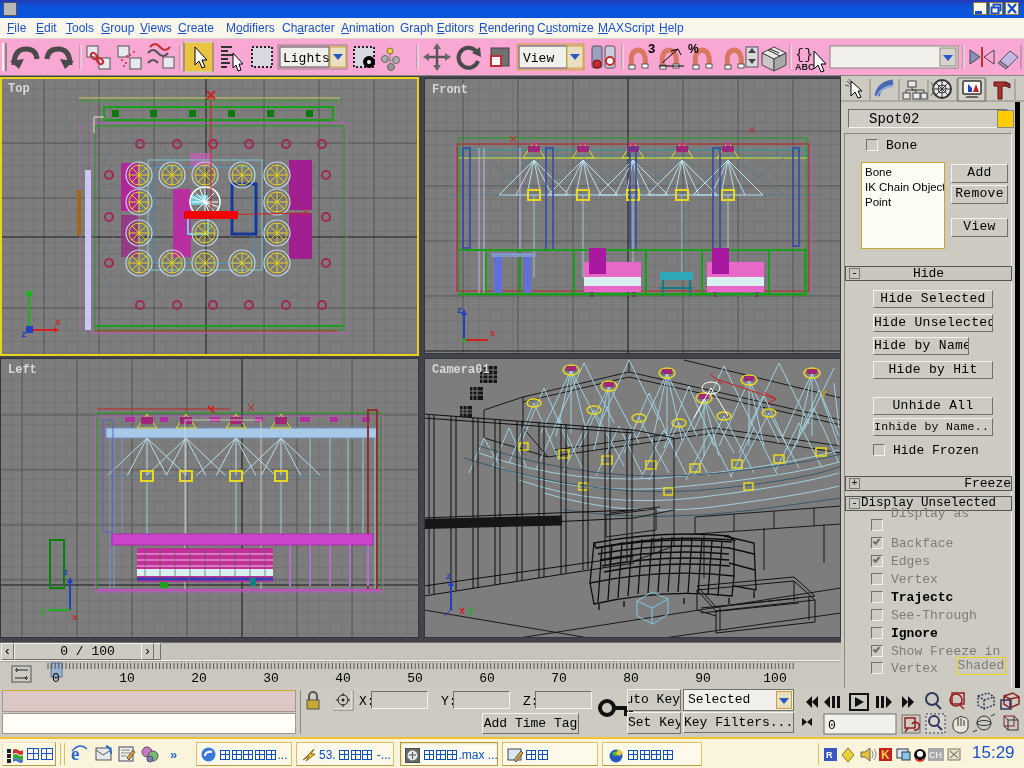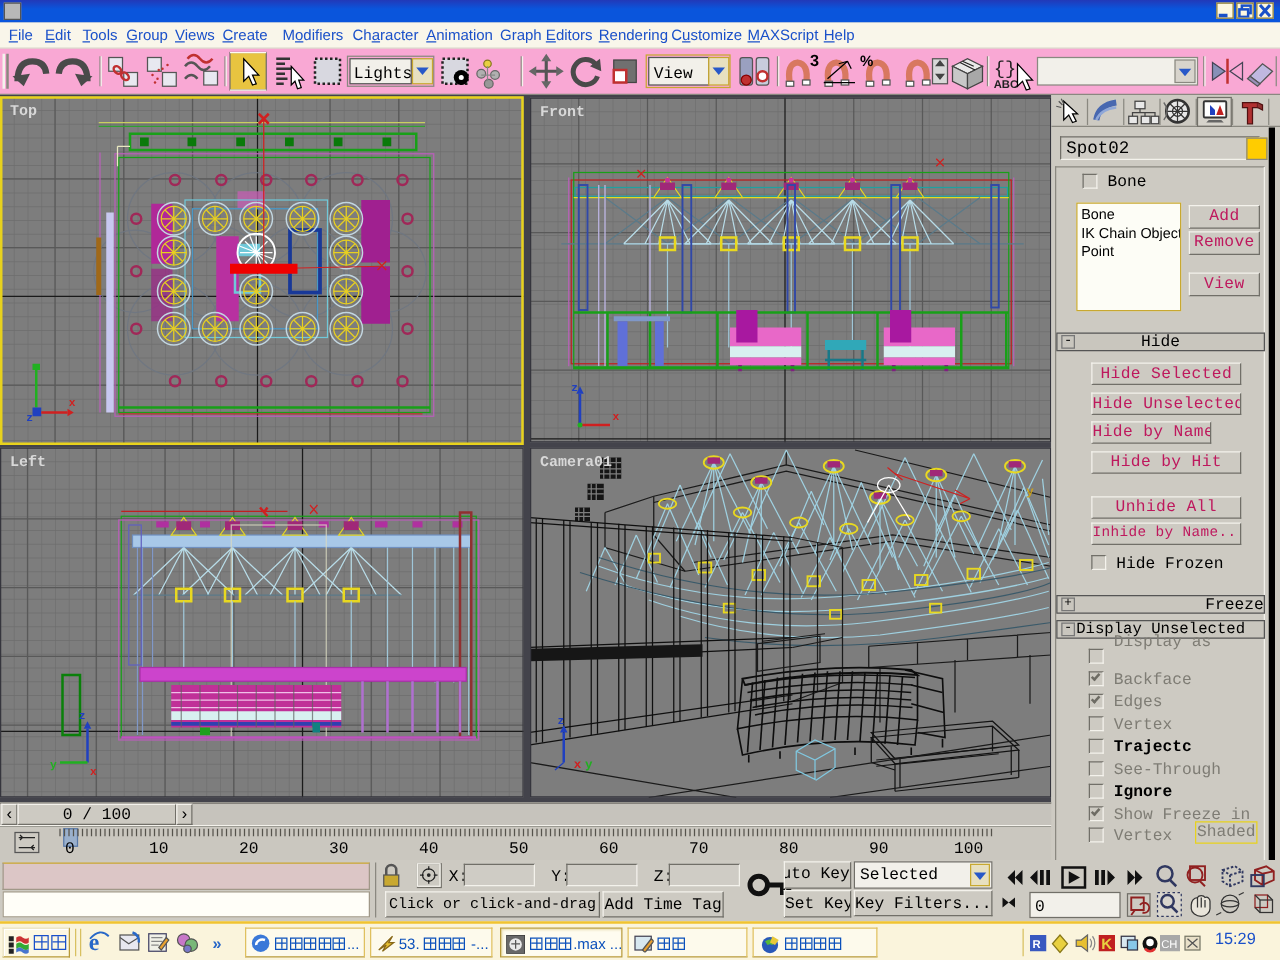--- a/index.html
+++ b/index.html
@@ -14,21 +14,21 @@
 #menubar{left:0;top:18px;width:1024px;height:21px;background:#f9f6ea;border-bottom:1px solid #d8d5c8;color:#1a50c9;font-size:12px}
 #menubar span{position:absolute;top:3px}
 #menubar u{text-decoration:underline}
 
 #toolbar{left:0;top:39px;width:1024px;height:37px;background:#f9a8d4;border-bottom:1px solid #8a8880}
 
 #vzone{left:0;top:76px;width:841px;height:566px;background:#43434b}
 .vplabel{color:#dcdcdc;font-family:"Liberation Mono",monospace;font-size:12px;font-weight:bold}
 
 #cpanel{left:841px;top:76px;width:183px;height:566px;background:#cdcac2}
-.btn{position:absolute;background:#cdcac2;border-top:1.5px solid #f4f2ec;border-left:1.5px solid #f4f2ec;border-right:1.5px solid #716f68;border-bottom:1.5px solid #716f68;font-family:"Liberation Mono",monospace;font-size:13px;letter-spacing:0.3px;color:#be185d;text-align:center;overflow:hidden;white-space:nowrap;line-height:16px}
+.btn{position:absolute;background:#cdcac2;border-top:1.5px solid #f4f2ec;border-left:1.5px solid #f4f2ec;border-right:1.5px solid #716f68;border-bottom:1.5px solid #716f68;font-family:"Liberation Mono",monospace;font-size:13px;letter-spacing:0.3px;color:#000000;text-align:center;overflow:hidden;white-space:nowrap;line-height:16px}
 .cb{position:absolute;width:12px;height:12px;background:#cdcac2;border-top:1.5px solid #716f68;border-left:1.5px solid #716f68;border-right:1.5px solid #f4f2ec;border-bottom:1.5px solid #f4f2ec}
 .cblab{position:absolute;font-family:"Liberation Mono",monospace;font-size:13px;color:#000;white-space:nowrap}
 .gray{color:#7e7c74}
 
 #timerow{left:0;top:642px;width:841px;height:19px;background:#cdcac2}
 #rulerrow{left:0;top:661px;width:841px;height:27px;background:#cdcac2}
 #statusbar{left:0;top:688px;width:1024px;height:49px;background:#cdcac2}
 
 #taskbar{left:0;top:737px;width:1024px;height:31px;background:#faf4dc;border-top:2px solid #f1c330}
 .tbtn{position:absolute;top:3px;height:24px;background:#fdfaec;border:1px solid #dfc05e;border-bottom-color:#b89a3a;color:#0b50bb;font-size:12px;line-height:22px;overflow:hidden;white-space:nowrap}
@@ -891,21 +891,21 @@
       <path d="M90 6 A11 11 0 0 1 90 20" fill="none" stroke="#666"></path>
 
       <rect x="122" y="5" width="18" height="13" rx="1" fill="#fff" stroke="#333" stroke-width="1.5"></rect>
       <path d="M127 16 L127 8 L131 12 L131 16 Z" fill="#2040c0"></path>
       <path d="M132 16 L135 8 L138 16 Z" fill="#c02020"></path>
       <path d="M126 20 L136 20 L138 22 L124 22 Z" fill="#666"></path>
 
       <path d="M153 6 L165 6 L165 10 L161 10 L161 23 L157 23 L157 10 L153 10 Z" fill="#b03030" stroke="#501010"></path>
       <path d="M165 6 L169 8 L169 12 L165 10" fill="#903030" stroke="#501010"></path>
     </svg>
-    <div class="abs" style="left:7px;top:33px;width:160px;height:19px;background:#cfccc5;border:1px solid #716f68;border-bottom-color:#f4f2ec;border-right-color:#f4f2ec;font-family:'Liberation Mono',monospace;font-size:14px;line-height:18px;padding-left:4px">Spot02</div>
+    <div class="abs" style="left:7px;top:33px;width:160px;height:19px;background:#cfccc5;border:1px solid #716f68;border-bottom-color:#f4f2ec;border-right-color:#f4f2ec;font-family:'Liberation Mono',monospace;font-size:14px;line-height:18px;padding-left:20px">Spot02</div>
     <div class="abs" style="left:156px;top:34px;width:17px;height:18px;background:#ffcc00;border:1px solid #8a8880"></div>
     <div class="abs" style="left:3px;top:57px;width:168px;height:555px;border:1px solid #8a8880;border-right-color:#f4f2ec;border-bottom:none"></div>
     <div class="abs" style="left:174px;top:26px;width:5px;height:586px;background:#000"></div>
     <div class="cb" style="left:25px;top:63px"></div>
     <div class="cblab" style="left:45px;top:62px">Bone</div>
     <div class="abs" style="left:20px;top:86px;width:84px;height:87px;background:#fdfdf6;border:1px solid #c8a830;font-family:'Liberation Sans',sans-serif;font-size:11.5px;line-height:15px;padding:2px 0 0 3px;color:#000;white-space:nowrap;overflow:hidden">Bone<br>IK Chain Object<br>Point</div>
     <div class="btn" style="left:110px;top:88px;width:57px;height:19px">Add</div>
     <div class="btn" style="left:110px;top:109px;width:57px;height:19px">Remove</div>
     <div class="btn" style="left:110px;top:142px;width:57px;height:19px">View</div>
 
@@ -947,21 +947,21 @@
         <span class="tick"></span>
       </div>
       <div class="cblab gray" style="left:50px;top:568px">Show Freeze in</div>
     <div class="cb" style="left:30px;top:586px"></div>
       <div class="cblab gray" style="left:50px;top:585px">Vertex</div>
     <div class="abs" style="left:115px;top:581px;width:50px;height:18px;background:#cdcac2;border:1px solid #e8d21d;color:#7e7c74;font-family:'Liberation Mono',monospace;font-size:13px;line-height:16px;text-align:center">Shaded</div>
   </div>
   <div class="abs" id="timerow">
     <div class="abs" style="left:0;top:0;width:841px;height:19px;border-top:1px solid #716f68;border-bottom:1px solid #f4f2ec;background:#c6c3bc"></div>
     <div class="sbtn" style="left:1px;top:1px;width:13px;height:17px;line-height:15px">‹</div>
-    <div class="sbtn" style="left:14px;top:1px;width:127px;height:17px;line-height:16px;font-size:13px">0 / 100</div>
+    <div class="sbtn" style="left:14px;top:1px;width:147px;height:17px;line-height:16px;font-size:13px">0 / 100</div>
     <div class="sbtn" style="left:141px;top:1px;width:13px;height:17px;line-height:15px">›</div>
   </div>
   <div class="abs" id="rulerrow">
     <svg width="841" height="27">
       <rect width="841" height="27" fill="#cac7bf"></rect>
       <line x1="0" y1="0" x2="841" y2="0" stroke="#8a8880"></line>
       <rect x="12" y="5" width="19" height="16" fill="#cdcac2" stroke="#555"></rect>
       <path d="M15 9 L28 9 M15 17 L28 17 M18 9 L16 7 M18 9 L16 11 M25 17 L27 15 M25 17 L27 19" stroke="#222" fill="none"></path>
       <rect x="51" y="2" width="11" height="14" fill="#9ab0cc" stroke="#5878a8"></rect>
       <g stroke="#55534c">
@@ -998,21 +998,20 @@
     <div class="abs mono" style="left:359px;top:6px;font-size:13px">X:</div>
     <div class="fld" style="left:371px;top:3px;width:57px;height:18px"></div>
     <div class="abs mono" style="left:441px;top:6px;font-size:13px">Y:</div>
     <div class="fld" style="left:453px;top:3px;width:57px;height:18px"></div>
     <div class="abs mono" style="left:523px;top:6px;font-size:13px">Z:</div>
     <div class="fld" style="left:535px;top:3px;width:57px;height:18px"></div>
     <svg class="abs" style="left:596px;top:4px" width="40" height="40">
       <circle cx="11" cy="16" r="7" fill="none" stroke="#111" stroke-width="4"></circle>
       <path d="M18 16 H38 M30 16 V24 M35 16 V22" stroke="#111" stroke-width="4"></path>
     </svg>
-    <div class="sbtn" style="left:308px;top:25px;width:172px;height:21px;line-height:19px;font-size:12px">Click or click-and-drag</div>
     <div class="sbtn" style="left:482px;top:25px;width:97px;height:21px;line-height:19px;font-size:13px">Add Time Tag</div>
     <div class="sbtn" style="left:627px;top:1px;width:54px;height:22px;line-height:20px;font-size:13px;direction:rtl">Auto Key</div>
     <div class="sbtn" style="left:627px;top:24px;width:54px;height:22px;line-height:20px;font-size:13px">Set Key</div>
     <div class="abs" style="left:683px;top:1px;width:111px;height:22px;background:#f2f0ea;border:1px solid #716f68">
       <span class="mono" style="position:absolute;left:4px;top:2px;font-size:13px">Selected</span>
       <span class="abs" style="right:1px;top:1px;width:16px;height:18px;background:#e8e0c0;border:1px solid #c8a830"></span>
       <svg class="abs" style="right:2px;top:6px" width="14" height="10">
           <path d="M2 2 L12 2 L7 8 Z" fill="#2858c8"></path>
         </svg>
     </div>
@@ -1156,15 +1155,15 @@
           <circle cx="6" cy="7" r="3" fill="#fff"></circle>
           <path d="M2 12 q4 4 8 0" stroke="#e03030" stroke-width="2" fill="none"></path>
         </g>
       <rect x="104" y="1" width="16" height="13" fill="#a8a8a8"></rect>
         <text x="105" y="11" font-size="9" fill="#fff" font-family="Liberation Sans,sans-serif">CH</text>
       <g transform="translate(124,0)">
           <rect x="0" y="2" width="12" height="11" fill="#e8e0c8" stroke="#776"></rect>
           <path d="M2 4 l8 7 M10 4 l-8 7" stroke="#555"></path>
         </g>
     </svg>
-    <div class="abs" style="left:972px;top:4px;color:#1a50c9;font-size:13px">15:29</div>
+    <div class="abs" style="left:972px;top:4px;color:#1a50c9;font-size:17px">15:29</div>
   </div>
 </div>
 
 </body></html>

